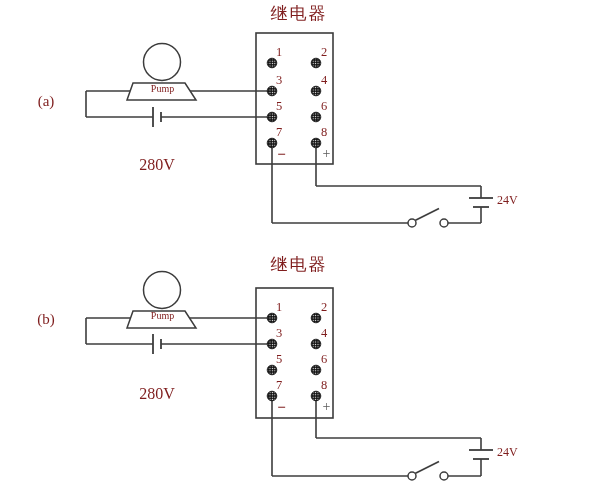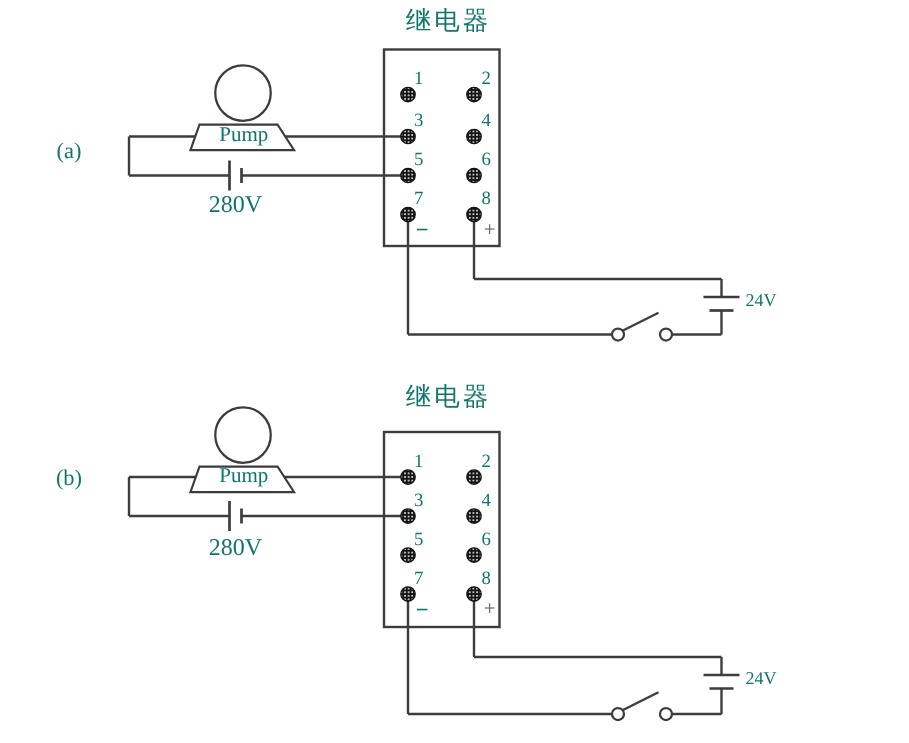--- a/index.html
+++ b/index.html
@@ -7,25 +7,25 @@
     position:relative;width:606px;height:495px;background:#ffffff;
     overflow:hidden;font-family:"Liberation Serif","DejaVu Serif",serif;
   }
   #linework{position:absolute;left:0;top:0;}
   .wire{stroke:#3d3d3d;stroke-width:1.6;fill:none;stroke-linecap:butt;}
   .plate{stroke:#3d3d3d;stroke-width:1.8;fill:none;}
   .shape{fill:#ffffff;stroke:#3c3c3c;stroke-width:1.5;}
   .relaybox{fill:none;stroke:#3c3c3c;stroke-width:1.6;}
   .tdot{fill:url(#dotpat);stroke:#141414;stroke-width:0.9;}
   .contact{fill:#ffffff;stroke:#3d3d3d;stroke-width:1.5;}
-  .txt{position:absolute;color:#0f766e;white-space:nowrap;line-height:1.1;}
+  .txt{position:absolute;color:#7f1d1d;white-space:nowrap;line-height:1.1;}
   .center{text-align:center;}
   .lbl{font-size:15px;width:36px;}
-  .pumpt{font-size:14px;width:59px;}
-  .volt{font-size:16px;width:58px;}
+  .pumpt{font-size:10px;width:59px;}
+  .volt{font-size:16px;width:58px;margin-top:28px;}
   .title{font-size:17px;width:86px;letter-spacing:2px;}
   .tnum{font-size:12.5px;width:14px;}
   .sign{font-size:14px;width:19px;}
   .minus{font-weight:bold;font-size:15px;}
   .plus{color:#5a5a5a;}
   .v24{font-size:12px;width:42px;}
 </style>
 </head>
 <body>
 

